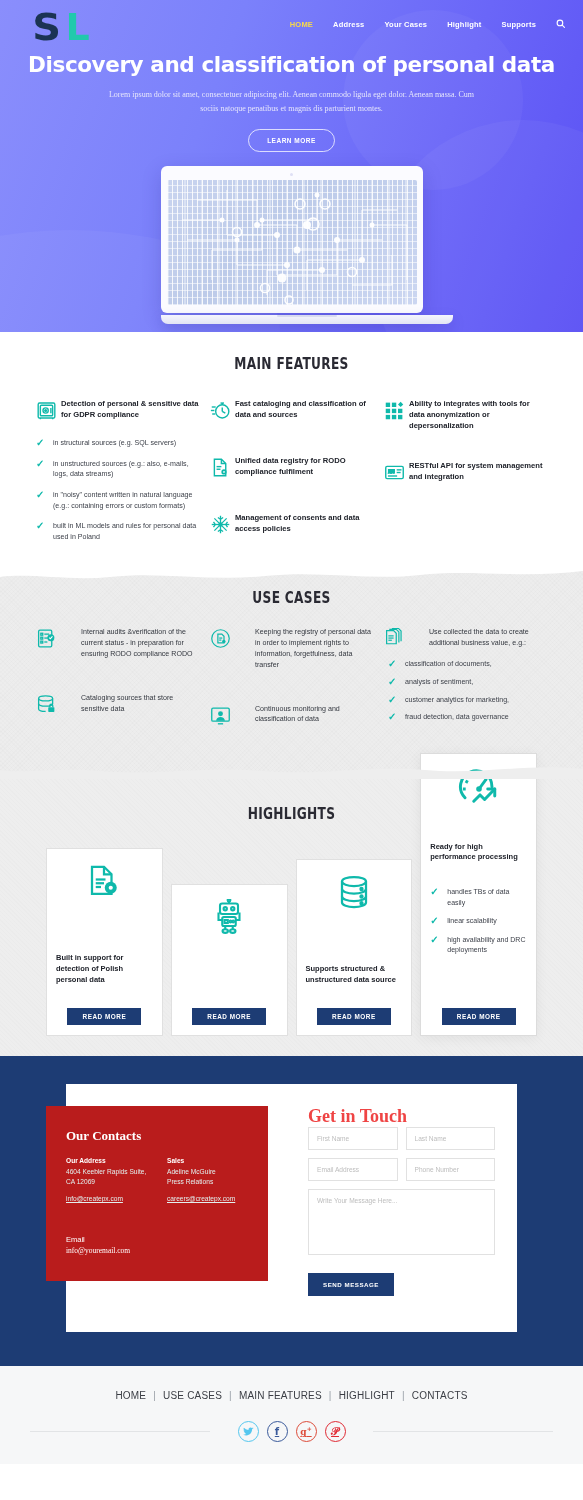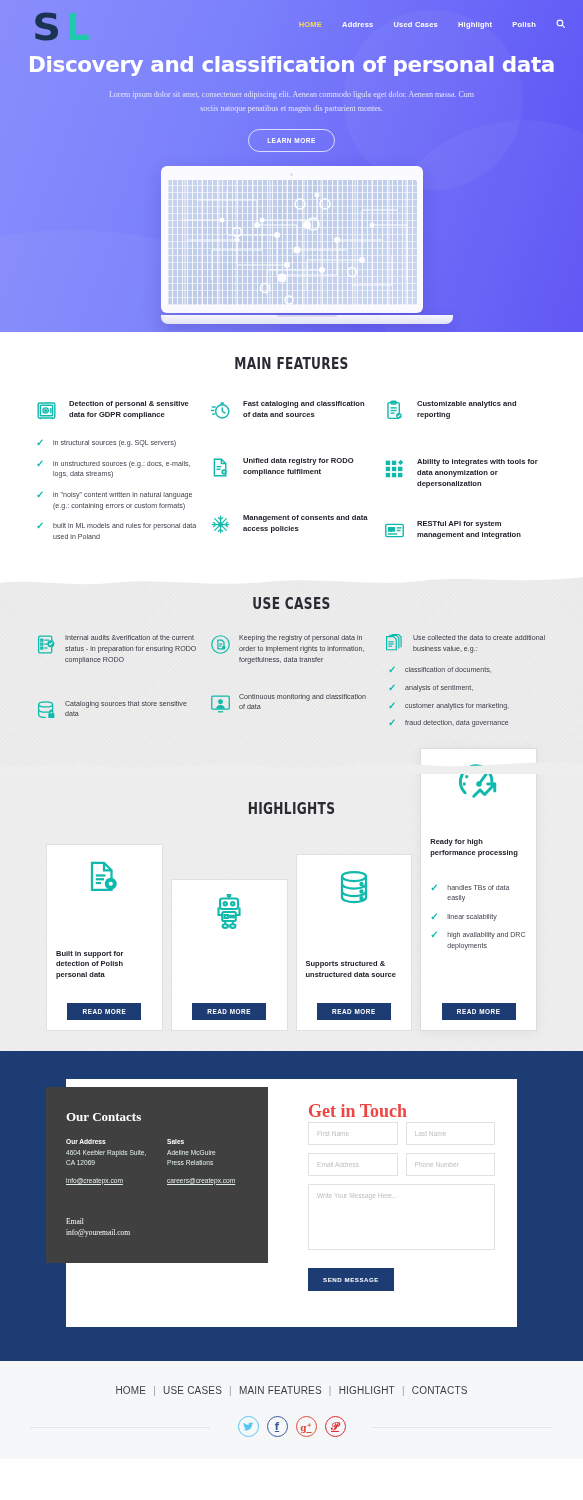--- a/index.html
+++ b/index.html
@@ -96,21 +96,21 @@
 
   
   .sec-title {
     text-align:center; font-size:16.5px; font-weight:bold;
     color:#2a2a33; letter-spacing:0.4px;
     font-family:"DejaVu Sans Condensed","DejaVu Sans", sans-serif;
     transform:scaleX(0.82); transform-origin:center;
   }
   .cols { display:flex; gap:11px; padding:0 36px; }
   .col { flex:1; }
-  .f-item { display:flex; gap:12px; margin-bottom:17px; }
+  .f-item { display:flex; gap:4px; margin-bottom:17px; }
   .f-ico { width:21px; min-width:21px; padding-top:1px; }
   .f-ico svg { width:21px; height:21px; display:block; }
   .f-txt { font-size:7.6px; font-weight:bold; line-height:1.42; color:#20232b; }
   .checks { margin-top:2px; }
   .chk { display:flex; gap:7px; margin-bottom:10px; }
   .chk-mark { color:#0fb9ab; font-size:10px; line-height:1; min-width:10px; font-weight:bold; }
   .chk-txt { font-size:7.1px; line-height:1.5; color:#3b3f48; }
 
   
   .features { background:#fff; padding:22px 0 16px; }
@@ -123,21 +123,21 @@
       repeating-linear-gradient(45deg, rgba(0,0,0,0.012) 0 1px, transparent 1px 3px),
       repeating-linear-gradient(-45deg, rgba(0,0,0,0.012) 0 1px, transparent 1px 3px);
     padding:20px 0 34px; position:relative;
   }
   .tear-top, .tear-bot {
     position:absolute; left:0; width:100%; height:16px; z-index:2;
   }
   .tear-top { top:-1px; }
   .tear-bot { bottom:-1px; }
   .usecases .sec-title { margin-bottom:20px; position:relative; z-index:3; }
-  .uc-item { display:flex; gap:8px; margin-bottom:18px; }
+  .uc-item { display:flex; gap:24px; margin-bottom:18px; }
   .uc-txt { font-size:7.1px; line-height:1.52; color:#33373f; }
 
   
   .highlights {
     background:#eeeeee;
     background-image:
       repeating-linear-gradient(45deg, rgba(0,0,0,0.01) 0 1px, transparent 1px 3px);
     padding:26px 0 20px; position:relative;
   }
   .highlights .sec-title { margin-bottom:22px; }
@@ -166,35 +166,35 @@
     display:block; text-align:center;
   }
 
   
   .contact { background:#1d3c74; padding:28px 0 34px; position:relative; }
   .contact-white {
     background:#fff; margin:0 66px; min-height:248px; position:relative;
     padding:22px 0;
   }
   .contact-teal {
-    position:absolute; left:-20px; top:8px;
-    width:222px; background:#404040; color:#fff;
+    position:absolute; left:-20px; top:22px;
+    width:222px; background:#b91c1c; color:#fff;
     padding:22px 20px 26px;
   }
   .contact-teal h2 {
     font-size:13px; font-weight:bold; margin-bottom:13px;
     font-family:"Liberation Serif", serif;
   }
   .ct-cols { display:flex; gap:20px; }
   .ct-col { flex:1; }
   .ct-lbl { font-size:6.6px; font-weight:bold; margin-bottom:3px; }
   .ct-line { font-size:6.6px; line-height:1.55; color:#e3f0ef; }
   .ct-link { font-size:6.6px; color:#e3f0ef; text-decoration:underline; display:inline-block; margin-top:1px; }
   .ct-email { margin-top:30px; }
-  .ct-email .e1 { font-size:7.5px; font-family:Liberation Serif, serif; }
+  .ct-email .e1 { font-size:7.5px; font-family:Liberation Sans, sans-serif; }
   .ct-email .e2 { font-size:7.5px; font-family:"Liberation Serif", serif; margin-top:2px; }
 
   .form { margin-left:242px; margin-right:22px; }
   .form h2 {
     font-size:18px; font-weight:bold; color:#ef4444; 
     font-family:"Liberation Serif", serif;
   }
   .form-row { display:flex; gap:8px; margin-bottom:8px; }
   .form input, .form textarea {
     border:1px solid #e1e1e1; background:#fff; font-size:6.6px;
@@ -247,23 +247,23 @@
   <div class="blob blob-c"></div>
 
   <div class="topbar">
     <div class="logo">
       <span class="s">S</span>
       <span class="l">L</span>
     </div>
     <nav class="nav">
       <a href="#" class="active">HOME</a>
       <a href="#">Address</a>
-      <a href="#">Used Cases</a>
+      <a href="#">Your Cases</a>
       <a href="#">Highlight</a>
-      <a href="#">Polish</a>
+      <a href="#">Supports</a>
       <span class="search">
         <svg width="9" height="9" viewBox="0 0 16 16" fill="none" stroke="#fff" stroke-width="2">
           <circle cx="7" cy="7" r="5"></circle>
             <line x1="11" y1="11" x2="15" y2="15" stroke-linecap="round"></line>
         </svg>
       </span>
     </nav>
   </div>
 
   <div class="hero-inner">
@@ -341,21 +341,21 @@
         </span>
         <span class="f-txt">Detection of personal &amp; sensitive data for GDPR compliance</span>
       </div>
       <div class="checks">
         <div class="chk">
           <span class="chk-mark">✓</span>
           <span class="chk-txt">in structural sources (e.g. SQL servers)</span>
         </div>
         <div class="chk">
           <span class="chk-mark">✓</span>
-          <span class="chk-txt">in unstructured sources (e.g.: docs, e-mails, logs, data streams)</span>
+          <span class="chk-txt">in unstructured sources (e.g.: also, e-mails, logs, data streams)</span>
         </div>
         <div class="chk">
           <span class="chk-mark">✓</span>
           <span class="chk-txt">in "noisy" content written in natural language (e.g.: containing errors or custom formats)</span>
         </div>
         <div class="chk">
           <span class="chk-mark">✓</span>
           <span class="chk-txt">built in ML models and rules for personal data used in Poland</span>
         </div>
       </div>
@@ -399,34 +399,20 @@
               <line x1="19" y1="5" x2="5" y2="19"></line>
             <circle cx="12" cy="12" r="2.5" fill="#0fb9ab" stroke="none"></circle>
             <path d="M9 4l3 2 3-2M9 20l3-2 3 2M4 9l2 3-2 3M20 9l-2 3 2 3"></path>
           </svg>
         </span>
         <span class="f-txt">Management of consents and data access policies</span>
       </div>
     </div>
 
     <div class="col">
-      <div class="f-item" style="margin-bottom:36px">
-        <span class="f-ico">
-          <svg viewBox="0 0 24 24" fill="none" stroke="#0fb9ab" stroke-width="1.6">
-            <rect x="4.5" y="3" width="13" height="18" rx="1.5"></rect>
-            <rect x="8" y="1.5" width="6" height="3" rx="1"></rect>
-            <line x1="7.5" y1="9" x2="14.5" y2="9"></line>
-              <line x1="7.5" y1="12" x2="14.5" y2="12"></line>
-              <line x1="7.5" y1="15" x2="12" y2="15"></line>
-            <circle cx="17" cy="18" r="3.2" fill="#0fb9ab" stroke="none"></circle>
-            <path d="M15.5 18l1 1 2-2" stroke="#fff" stroke-width="1.2"></path>
-          </svg>
-        </span>
-        <span class="f-txt">Customizable analytics and reporting</span>
-      </div>
       <div class="f-item" style="margin-bottom:30px">
         <span class="f-ico">
           <svg viewBox="0 0 24 24" fill="#0fb9ab">
             <rect x="2" y="3" width="5" height="5"></rect>
               <rect x="9" y="3" width="5" height="5"></rect>
             <path d="M19 2l3 3-3 3-3-3z"></path>
             <rect x="2" y="10" width="5" height="5"></rect>
               <rect x="9" y="10" width="5" height="5"></rect>
               <rect x="16" y="10" width="5" height="5"></rect>
             <rect x="2" y="17" width="5" height="5"></rect>
@@ -486,21 +472,21 @@
             <path d="M3 11v6c0 1.5 3.6 2.8 8 2.8"></path>
             <rect x="14" y="15" width="7" height="5.5" rx="0.8" fill="#0fb9ab" stroke="none"></rect>
             <path d="M15.8 15v-1.6a1.7 1.7 0 013.4 0V15" stroke="#0fb9ab"></path>
           </svg>
         </span>
         <span class="uc-txt">Cataloging sources that store sensitive data</span>
       </div>
     </div>
 
     <div class="col">
-      <div class="uc-item" style="margin-bottom:26px">
+      <div class="uc-item" style="margin-bottom:33px">
         <span class="f-ico">
           <svg viewBox="0 0 24 24" fill="none" stroke="#0fb9ab" stroke-width="1.4">
             <circle cx="12" cy="12" r="10"></circle>
             <path d="M9 7h4.5l2.5 2.5V17H9z"></path>
             <line x1="10.5" y1="11.5" x2="14" y2="11.5"></line>
               <line x1="10.5" y1="13.8" x2="13" y2="13.8"></line>
             <circle cx="15.8" cy="15.5" r="2" fill="#0fb9ab" stroke="none"></circle>
           </svg>
         </span>
         <span class="uc-txt">Keeping the registry of personal data in order to implement rights to information, forgetfulness, data transfer</span>

